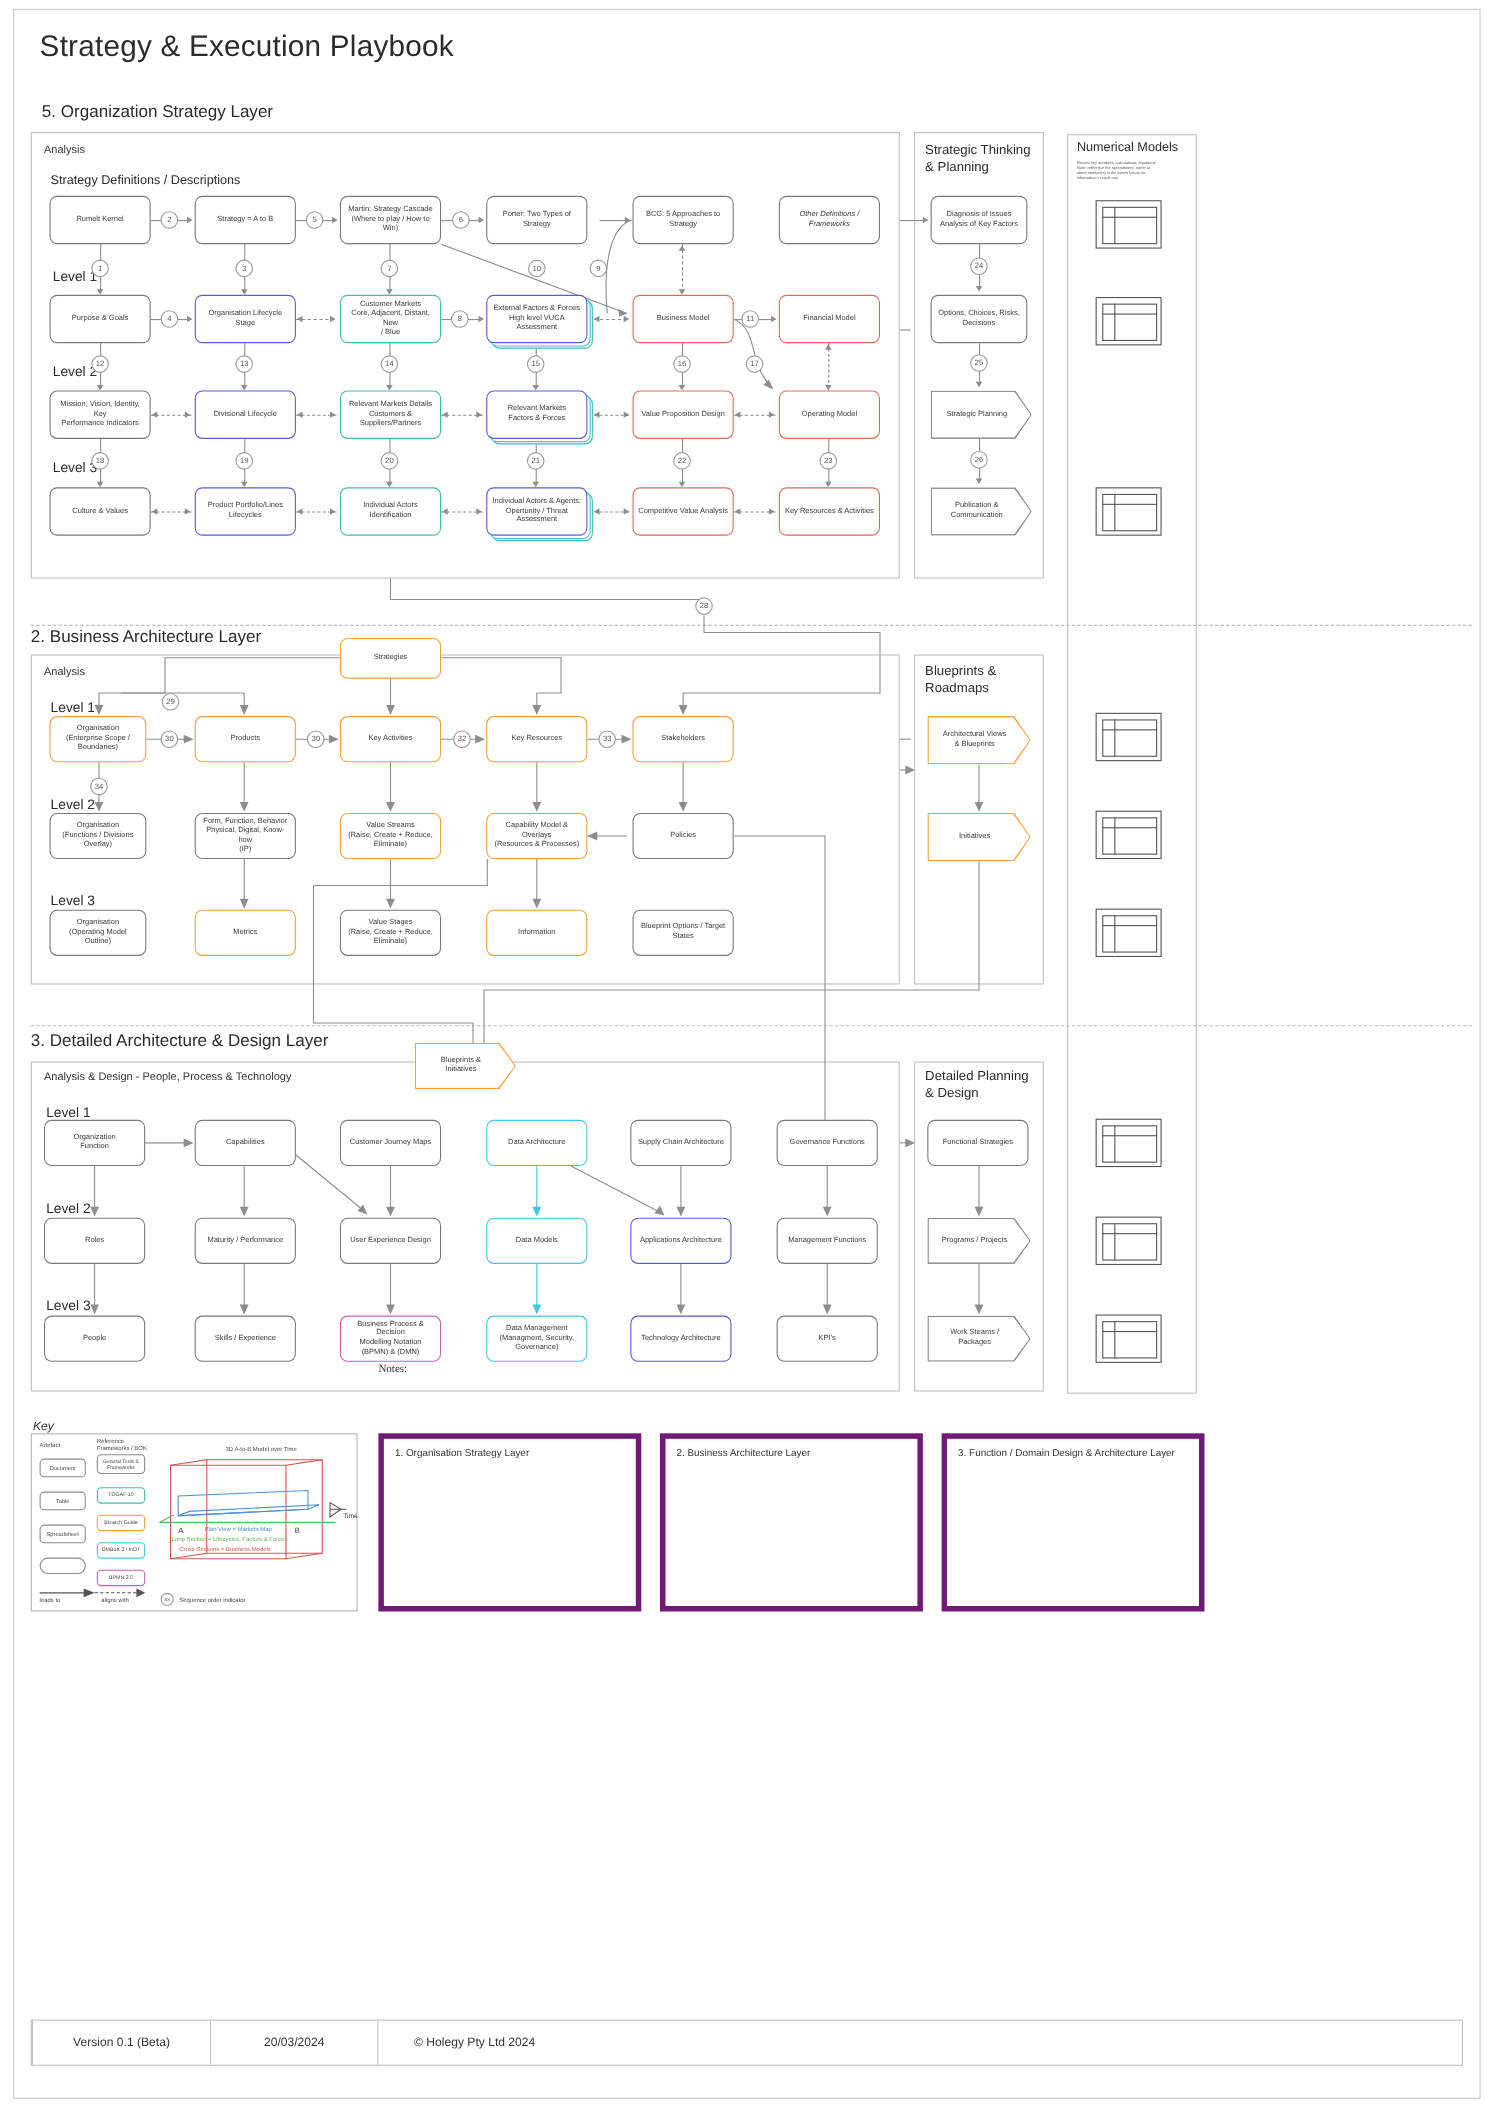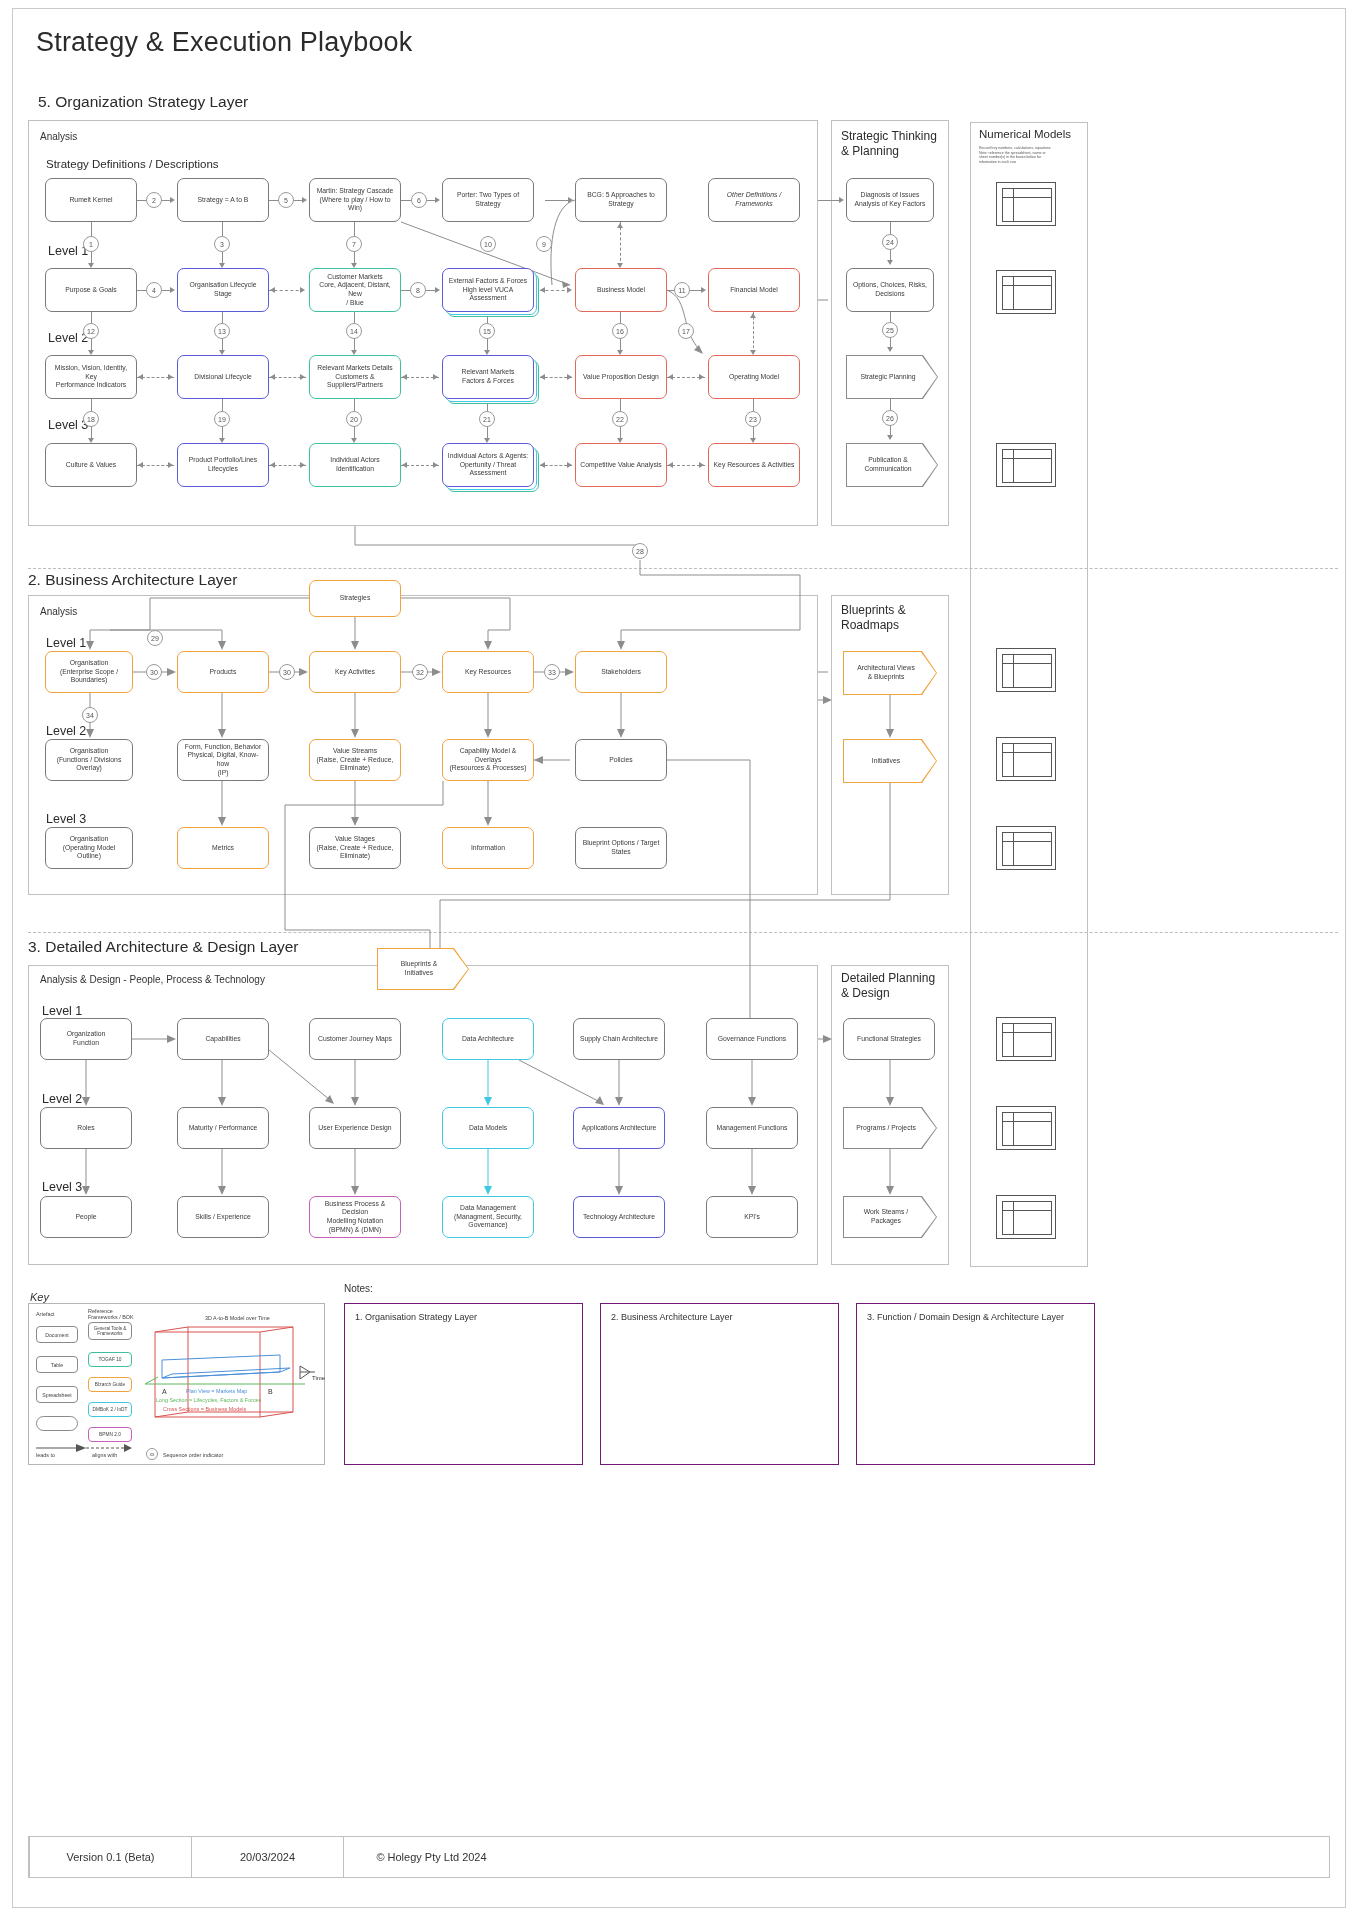--- a/index.html
+++ b/index.html
@@ -125,21 +125,21 @@
   .footer {
     position:absolute; left:28px; top:1836px; width:1302px; height:42px;
     border:1px solid #c0c0c0; display:flex; align-items:stretch;
   }
   .footer > div {
     display:flex; align-items:center; padding:0 14px; font-size:11px; color:#333;
   }
   .footer .sep { border-left:1px solid #c0c0c0; }
   
   .note-box {
-    position:absolute; border:1px solid #701a75; background:#fff;
+    position:absolute; border:5px solid #701a75; background:#fff;
     font-size:9px; color:#333; padding:8px 10px;
   }
   .notes-label { position:absolute; font-size:10px; color:#333; }
   .key-box { position:absolute; border:1px solid #b5b5b5; background:#fff; }
   .key-label { position:absolute; font-size:11px; color:#333;font-style:italic; }
   .mini { font-size:5.4px; line-height:6.4px; color:#444; position:absolute; }
   .mini-node {
     position:absolute; border:1px solid #8a8a8a; border-radius:4px; background:#fff;
     display:flex; align-items:center; justify-content:center;
     font-size:5.2px; color:#444; text-align:center;
@@ -689,21 +689,21 @@
   <line x1="160" y1="50" x2="175" y2="50" stroke="#555" stroke-width="1"></line>
   <polygon points="160,44 160,57 170,50" fill="none" stroke="#555" stroke-width="1"></polygon>
   <text x="22" y="72" font-family="Liberation Sans, sans-serif" font-size="7" fill="#333">A</text>
   <text x="128" y="72" font-family="Liberation Sans, sans-serif" font-size="7" fill="#333">B</text>
   <text x="172" y="58" font-family="Liberation Sans, sans-serif" font-size="6" fill="#333">Time</text>
 </svg>
 <div class="mini" style="left:186px; top:1388px; color:#4a90d9;">Plan View = Markets Map</div>
 <div class="mini" style="left:156px; top:1397px; color:#5cb85c;">Long Section = Lifecycles, Factors &amp; Forces</div>
 <div class="mini" style="left:163px; top:1406px; color:#d9534f;">Cross Sections = Business Models</div>
 
-<div class="notes-label" style="left:344px; top:1283px;">Notes:</div>
+<div class="notes-label" style="left:344px; top:1239px;font-family:Liberation Serif, serif;">Notes:</div>
 <div class="note-box" style="left:344px; top:1303px; width:239px; height:162px;">
   <span>1. Organisation Strategy Layer</span>
 </div>
 <div class="note-box" style="left:600px; top:1303px; width:239px; height:162px;">
   <span>2. Business Architecture Layer</span>
 </div>
 <div class="note-box" style="left:856px; top:1303px; width:239px; height:162px;">
   <span>3. Function / Domain Design &amp; Architecture Layer</span>
 </div>
 

